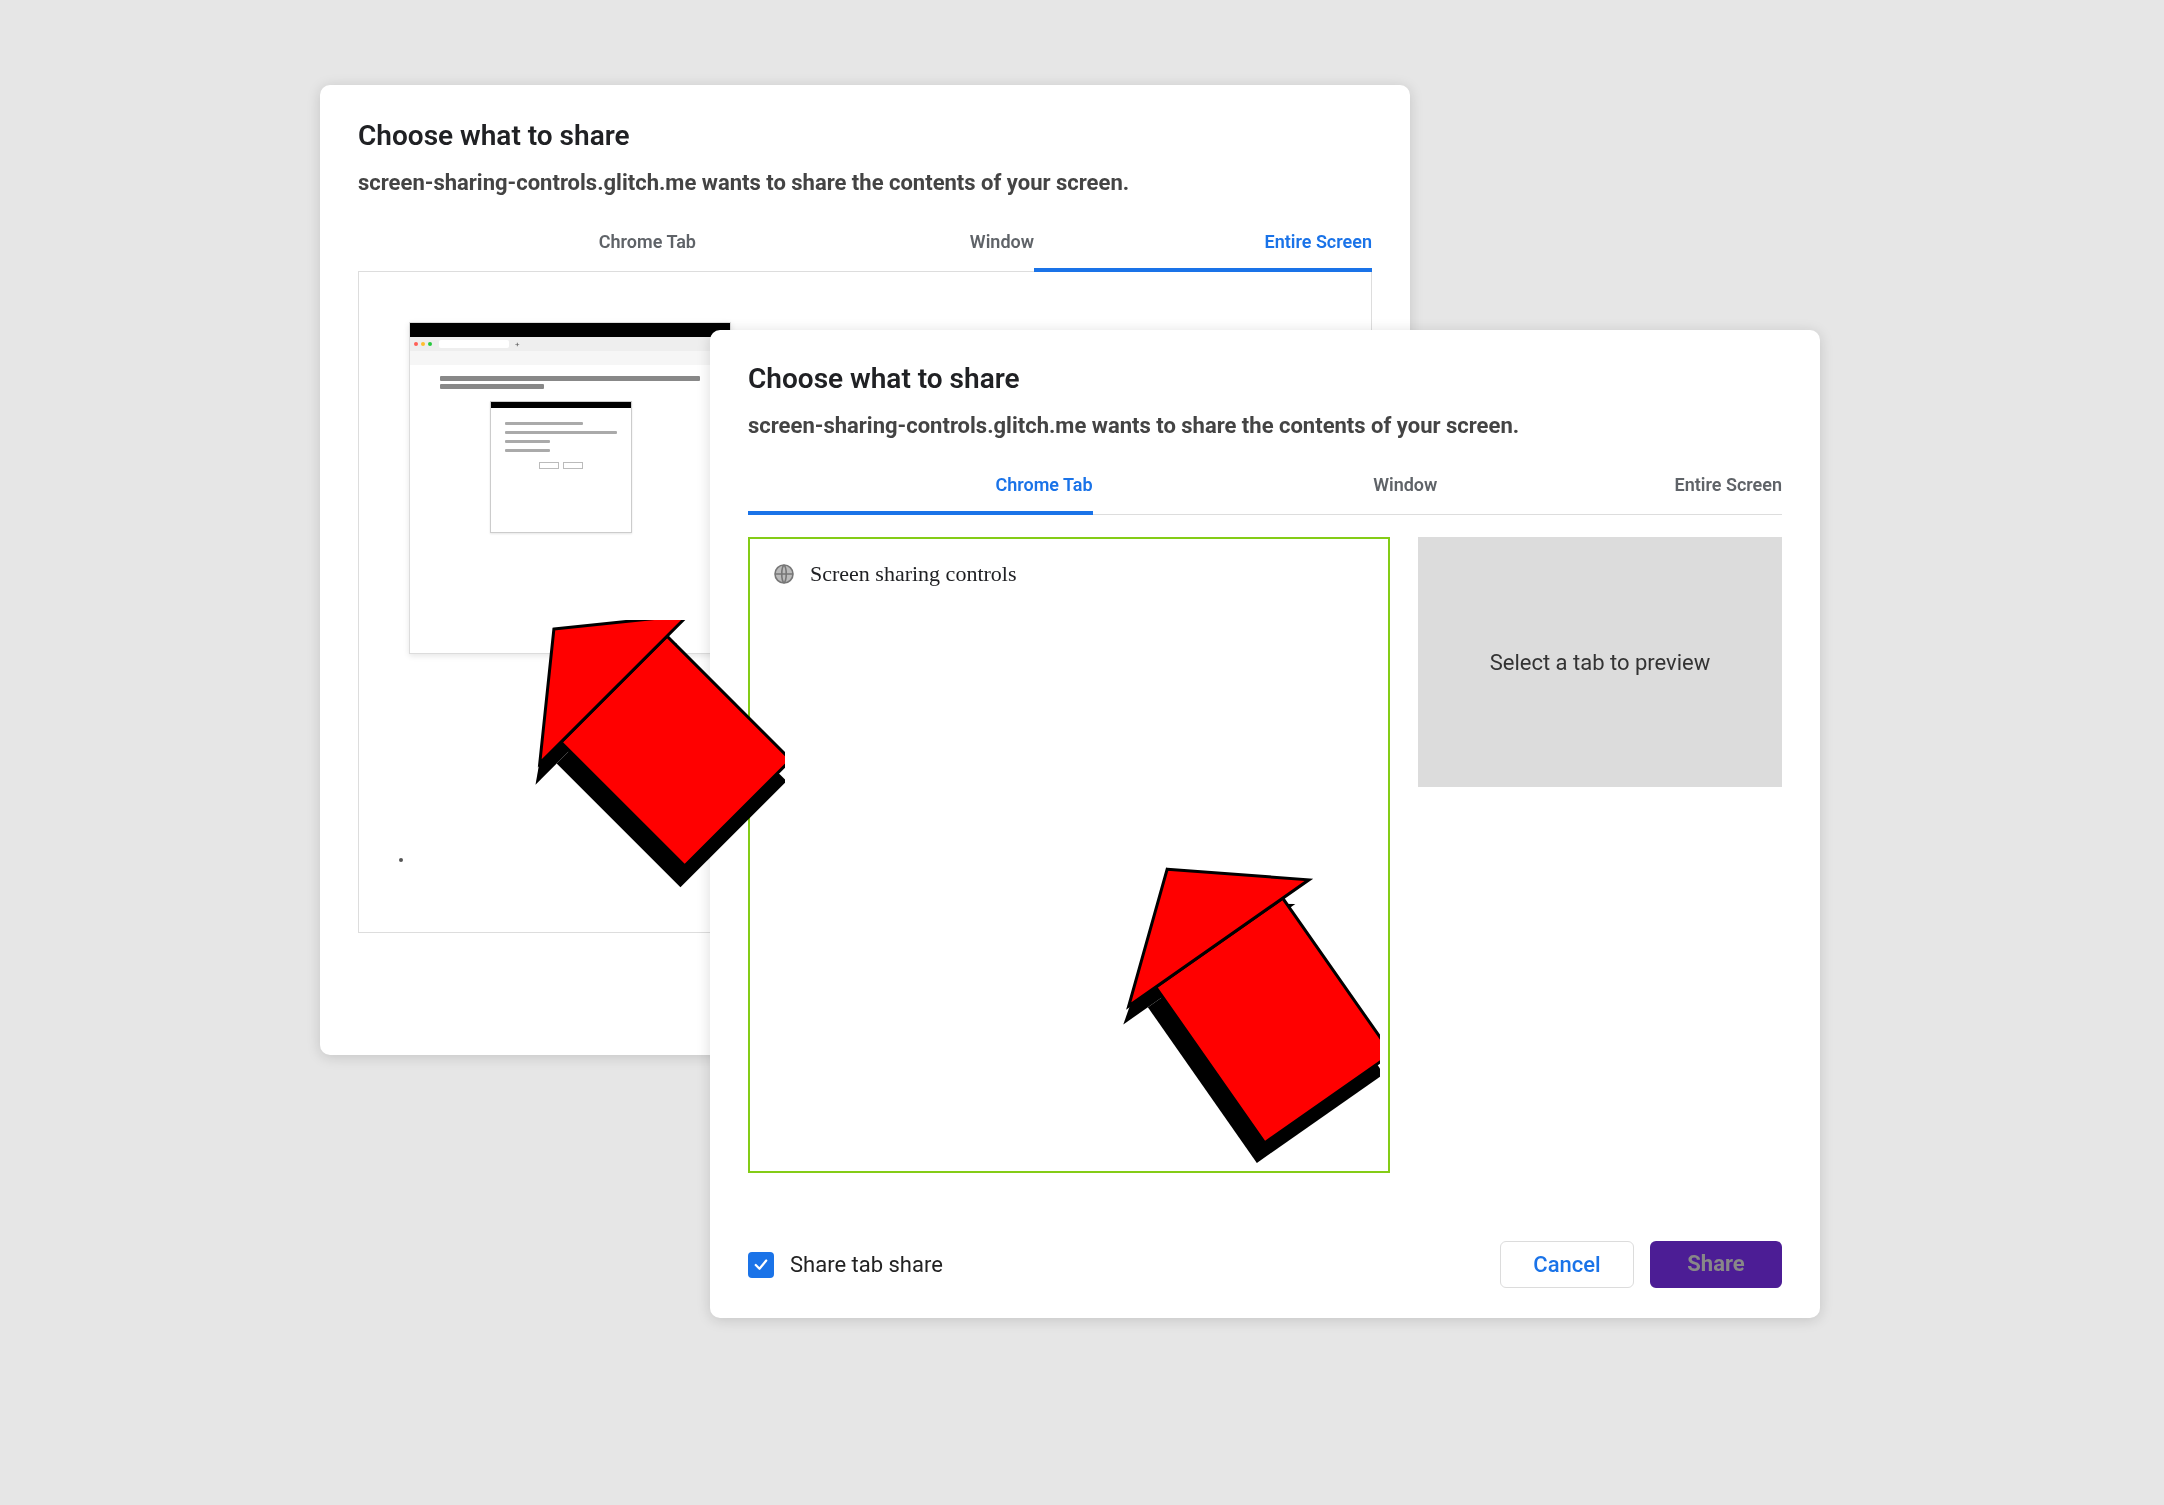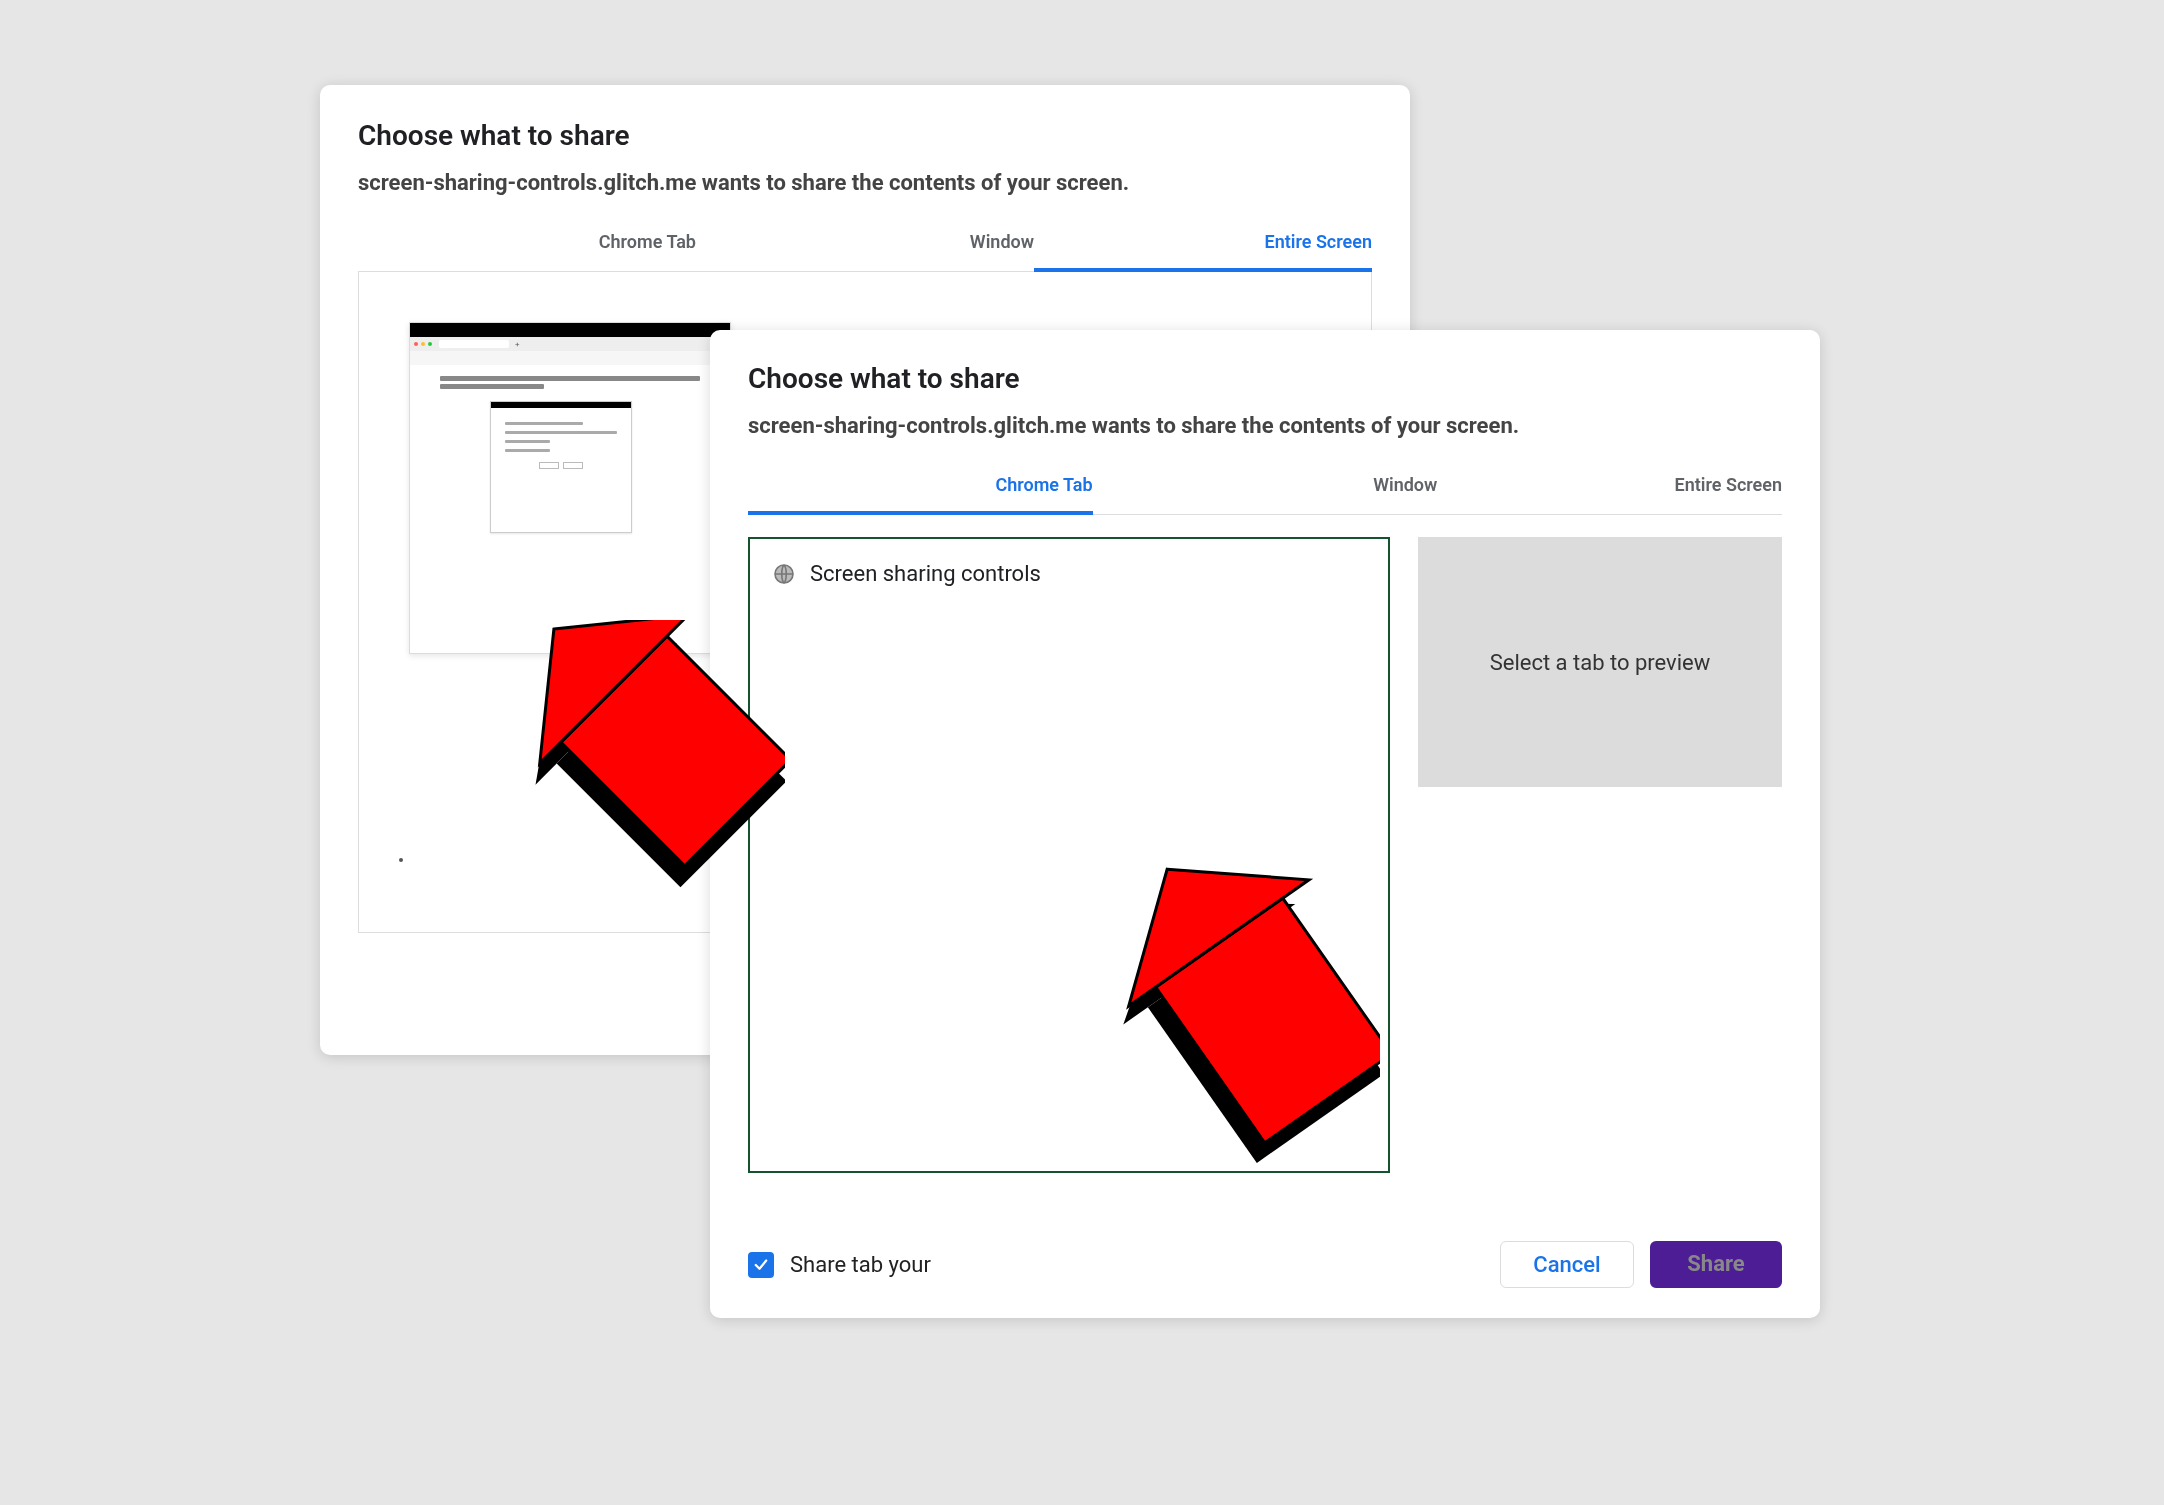--- a/index.html
+++ b/index.html
@@ -151,24 +151,25 @@
   #dialog-front .dlg-header { padding: 32px 38px 0 38px; }
   #dialog-front .tabs { margin: 0 38px; }
 
   .front-content {
     display: flex;
     gap: 28px;
     margin: 22px 38px 0 38px;
   }
   .tab-list {
     flex: 1;
-    border: 2px solid #14532d;
+    border: 2px solid #84cc16;
     min-height: 636px;
     box-sizing: border-box;
     padding: 16px 18px;
+    font-family: Liberation Serif, serif;
   }
   .tab-item {
     display: flex;
     align-items: center;
     gap: 14px;
     font-size: 22px;
     padding: 6px 4px;
     cursor: pointer;
   }
   .globe-icon {
@@ -322,21 +323,21 @@
     </div>
   </div>
 
   <div class="front-footer">
     <div class="checkbox-wrap">
       <span class="checkbox">
         <svg viewBox="0 0 24 24">
             <path d="M5 12l5 5 9-11" stroke="#fff" stroke-width="3" fill="none" stroke-linecap="round" stroke-linejoin="round"></path>
           </svg>
       </span>
-      <span class="check-label">Share tab your</span>
+      <span class="check-label">Share tab share</span>
     </div>
     <div class="footer-buttons">
       <div class="btn btn-cancel">Cancel</div>
       <div class="btn btn-share">Share</div>
     </div>
   </div>
 </div>
 
 <svg class="arrow" style="left:385px; top:620px; width:400px; height:420px;" viewBox="0 0 400 420">
   <g transform="rotate(45 200 200)">

